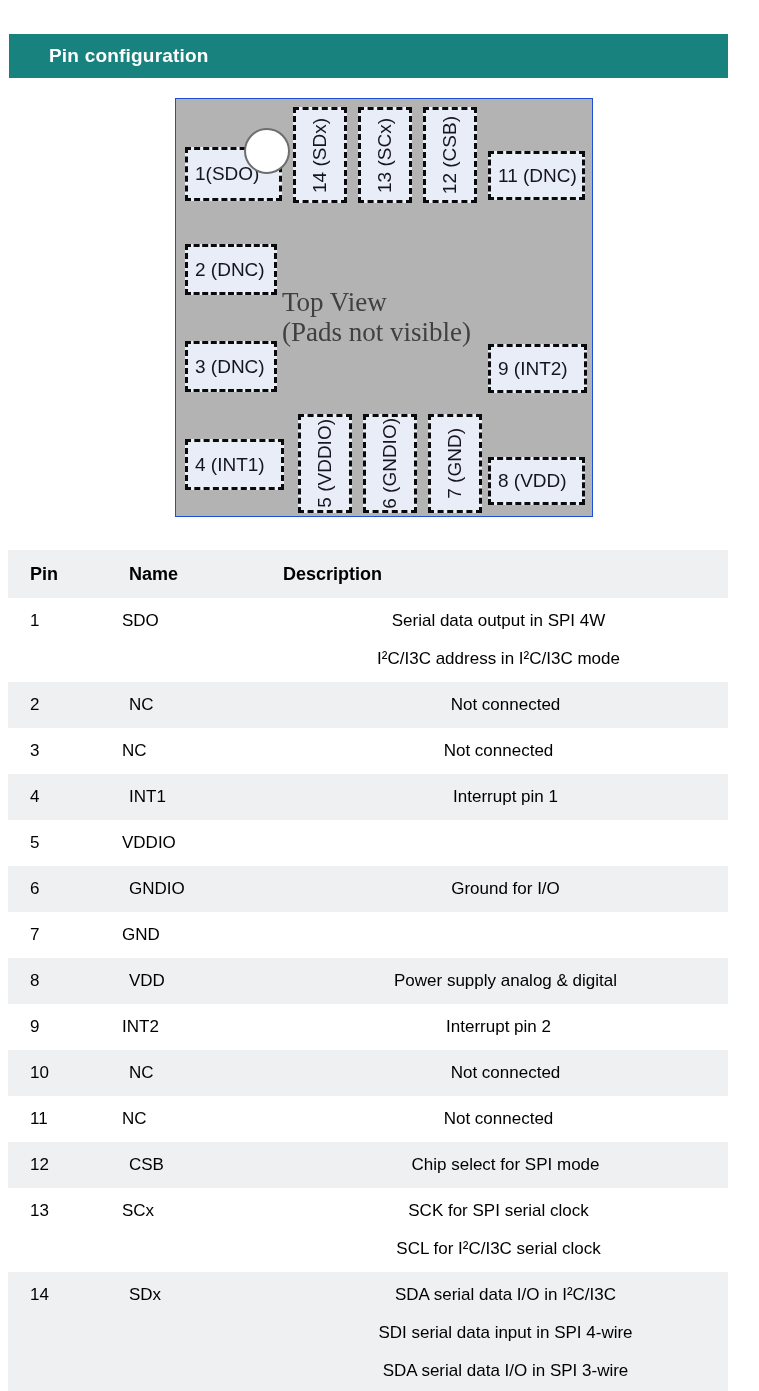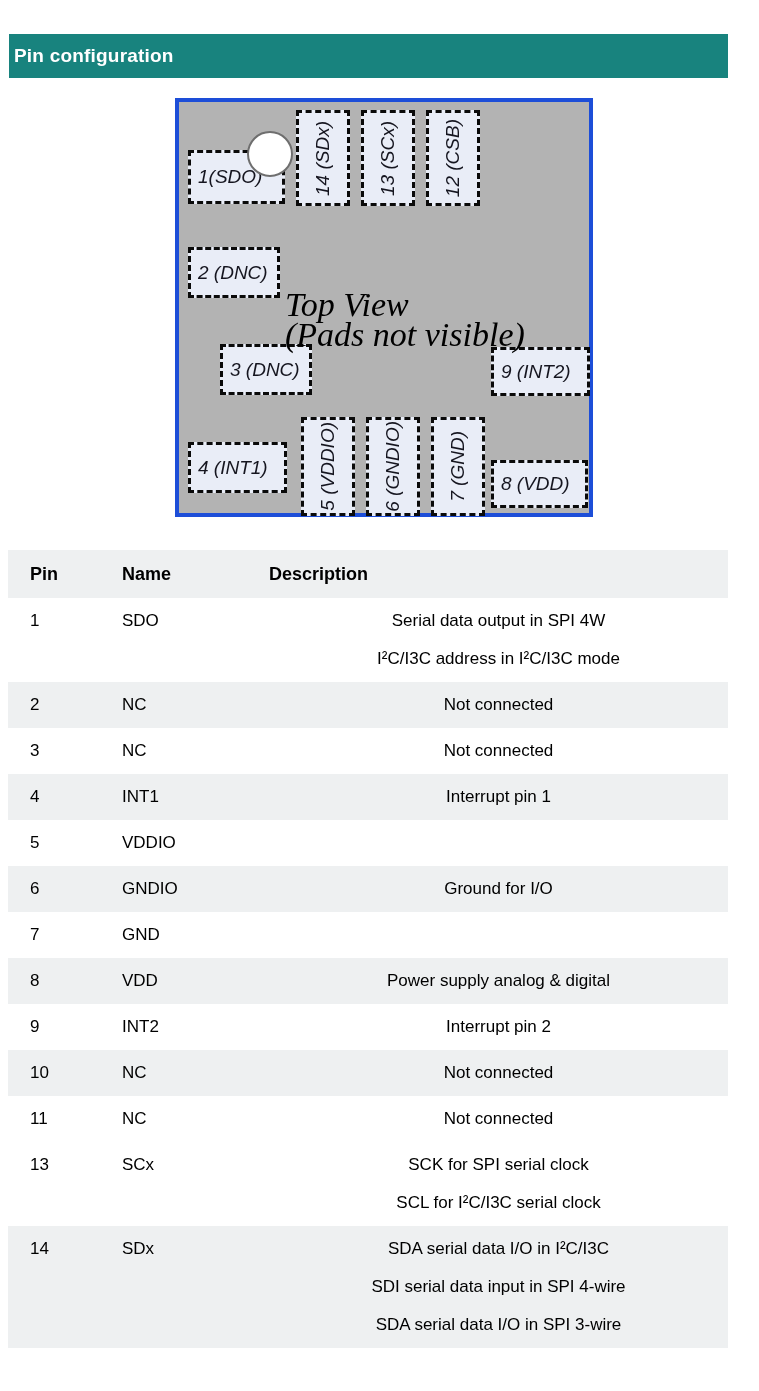--- a/index.html
+++ b/index.html
@@ -11,34 +11,33 @@
     font-family: "Liberation Sans", sans-serif;
     color: #000;
   }
 
   
   .title-bar {
     position: absolute; left: 9px; top: 34px;
     width: 719px; height: 44px;
     background: #18837E;
     display: flex; align-items: center;
-    padding-left: 5px;
+    padding-left: 40px;
   }
   .title-bar span {
     color: #ffffff; font-size: 19px; font-weight: bold;
     letter-spacing: 0.2px;
   }
 
   
   .chip {
     position: absolute; left: 175px; top: 98px;
     width: 418px; height: 419px;
     background: #B3B3B3;
-    border: 4px solid #1d4ed8;
-    font-style: italic;
+    border: 1px solid #1d4ed8;
   }
   .pad {
     position: absolute;
     background: #E9EDF7;
     border: 3px dashed #0A0A0A;
     display: flex; align-items: center;
     color: #15151F;
     font-size: 19px;
     overflow: hidden;
   }
@@ -49,54 +48,54 @@
     transform: rotate(180deg);
     white-space: nowrap;
   }
   .pad-1  { left: 9px;   top: 48px;  width: 97px; height: 54px; }
   .pad-14 { left: 117px; top: 8px;   width: 54px; height: 96px; }
   .pad-13 { left: 182px; top: 8px;   width: 54px; height: 96px; }
   .pad-12 { left: 247px; top: 8px;   width: 54px; height: 96px; }
   .pad-11 { left: 312px; top: 52px;  width: 97px; height: 49px; }
   .pad-2  { left: 9px;   top: 145px; width: 92px; height: 51px; }
   .pad-10 { left: 312px; top: 148px; width: 97px; height: 51px; }
-  .pad-3  { left: 9px;   top: 242px; width: 92px; height: 51px; margin-left: 32px; }
+  .pad-3  { left: 9px;   top: 242px; width: 92px; height: 51px; }
   .pad-9  { left: 312px; top: 245px; width: 99px; height: 49px; }
   .pad-4  { left: 9px;   top: 340px; width: 99px; height: 51px; }
   .pad-5  { left: 122px; top: 315px; width: 54px; height: 99px; }
   .pad-6  { left: 187px; top: 315px; width: 54px; height: 99px; }
   .pad-7  { left: 252px; top: 315px; width: 54px; height: 99px; }
   .pad-8  { left: 312px; top: 320px; width: 97px; height: 48px; margin-top: 38px; }
   .pin1-circle {
     position: absolute; left: 68px; top: 29px;
     width: 46px; height: 46px;
     background: #ffffff;
     border: 2px solid #6e6e6e;
     border-radius: 50%;
     z-index: 3;
   }
   .center-label {
     position: absolute; left: 106px; top: 188px;
     font-family: "Liberation Serif", serif;
-    font-size: 34px; color: #000000;
+    font-size: 27px; color: #404040;
     line-height: 30px;
     white-space: nowrap;
   }
 
   
   .pin-table {
     position: absolute; left: 8px; top: 550px;
     width: 720px;
   }
   .trow {
     display: grid;
     grid-template-columns: 92px 147px 1fr;
     padding: 4px 0 4px 22px;
   }
-  .trow.gray { background: #EEF0F1; }
+  .trow.gray { background: #EEF0F1; gap: 7px; }
   .trow.white { background: #ffffff; }
   .trow .cell { font-size: 17px; line-height: 38px; }
   .trow.header-row .cell {
     font-size: 18px; font-weight: bold; line-height: 40px;
   }
   .desc-line { line-height: 38px; text-align: center; }
 </style>
 </head>
 <body>
 
@@ -109,20 +108,23 @@
       <span>1(SDO)</span>
     </div>
   <div class="pad v pad-14">
       <span>14 (SDx)</span>
     </div>
   <div class="pad v pad-13">
       <span>13 (SCx)</span>
     </div>
   <div class="pad v pad-12">
       <span>12 (CSB)</span>
+    </div>
+  <div class="pad h pad-11">
+      <span>11 (DNC)</span>
     </div>
   <div class="pad h pad-2">
       <span>2 (DNC)</span>
     </div>
   <div class="pad h pad-3">
       <span>3 (DNC)</span>
     </div>
   <div class="pad h pad-9">
       <span>9 (INT2)</span>
     </div>
@@ -231,20 +233,27 @@
   </div>
 
   <div class="trow white">
     <div class="cell">11</div>
     <div class="cell">NC</div>
     <div class="cell">
       <div class="desc-line">Not connected</div>
     </div>
   </div>
 
+  <div class="trow gray">
+    <div class="cell">12</div>
+    <div class="cell">CSB</div>
+    <div class="cell">
+      <div class="desc-line">Chip select for SPI mode</div>
+    </div>
+  </div>
 
   <div class="trow white">
     <div class="cell">13</div>
     <div class="cell">SCx</div>
     <div class="cell">
       <div class="desc-line">SCK for SPI serial clock</div>
       <div class="desc-line">SCL for I²C/I3C serial clock</div>
     </div>
   </div>
 

